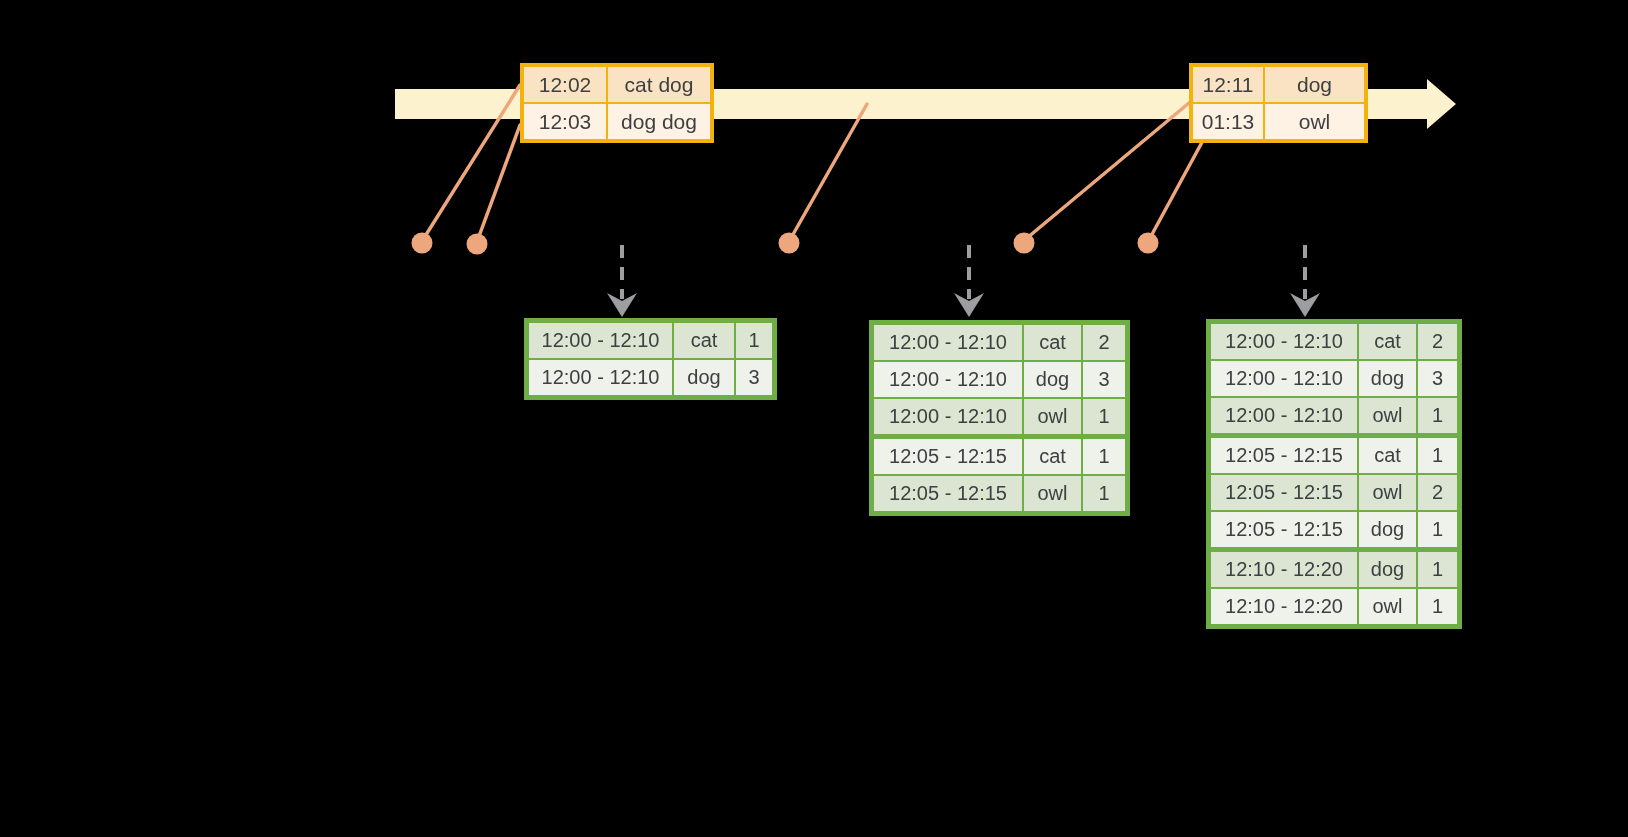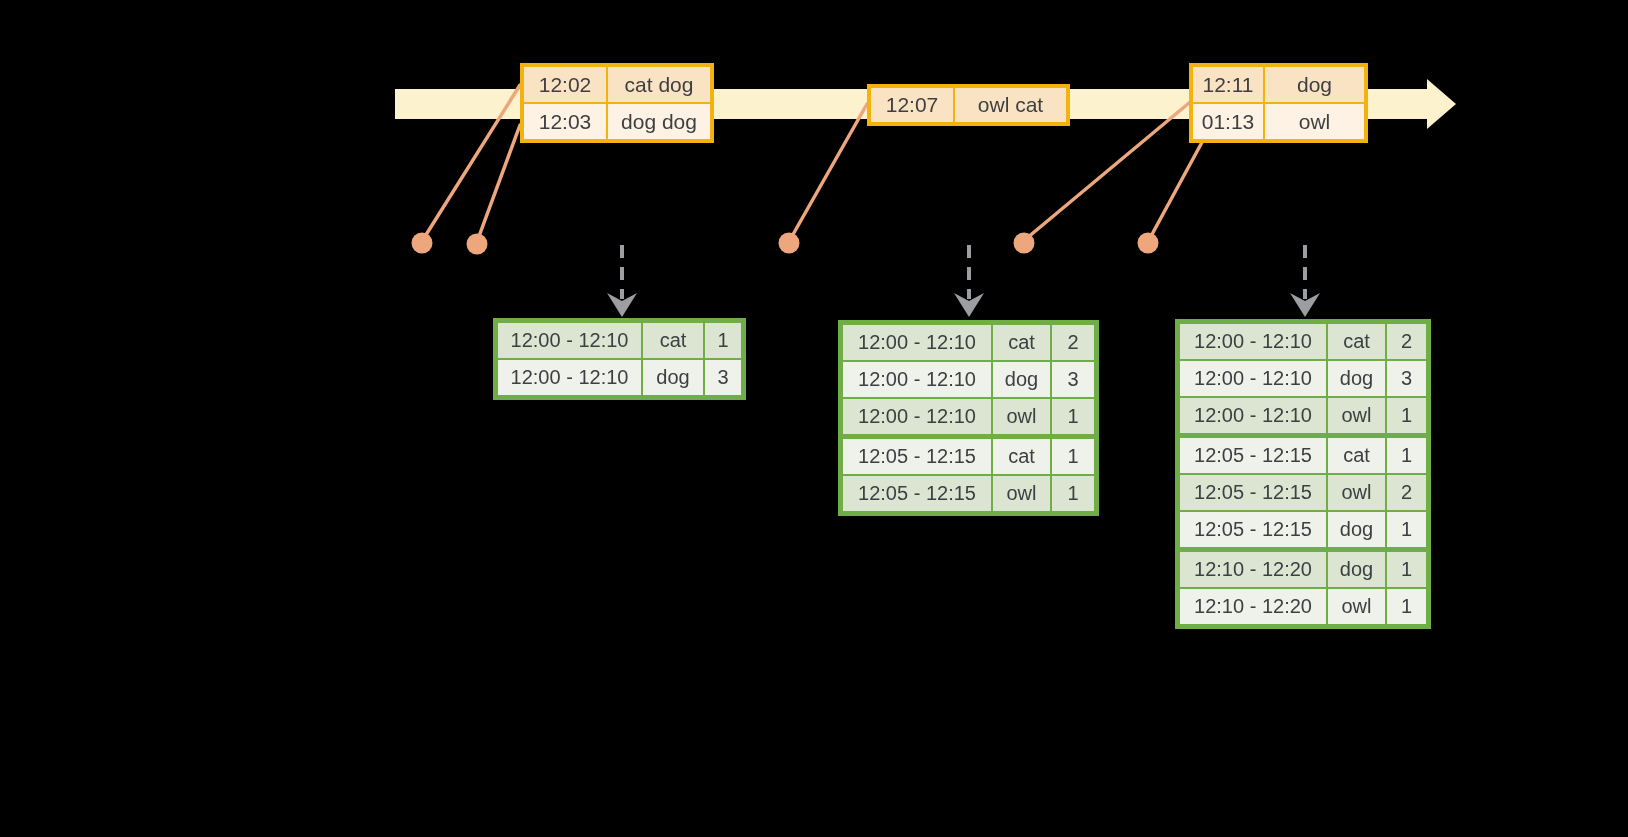--- a/index.html
+++ b/index.html
@@ -32,21 +32,21 @@
   
   .dtable{position:absolute;display:flex;flex-direction:column;gap:2px;box-sizing:content-box;}
   .dtable .row{display:flex;gap:2px;}
   .dtable .cell{display:flex;align-items:center;justify-content:center;}
 
   .etable{border:4px solid var(--event-border);background:var(--event-border);font-size:21px;}
   .etable .row{height:35px;}
   .etable .shade-dark .cell{background:var(--event-row-dark);}
   .etable .shade-light .cell{background:var(--event-row-light);}
 
-  .rtable{border:5px solid var(--result-border);background:var(--result-border);font-size:20px;}
+  .rtable{border:5px solid var(--result-border);background:var(--result-border);font-size:20px;margin-left:31px;}
   .rtable .row{height:35px;}
   .rtable .shade-dark .cell{background:var(--result-row-dark);}
   .rtable .shade-light .cell{background:var(--result-row-light);}
   .rtable .group-start{border-top:3px solid var(--result-border);}
 
   .et1 .cell:nth-child(1){width:82px}  .et1 .cell:nth-child(2){width:102px}
   .et2 .cell:nth-child(1){width:82px}  .et2 .cell:nth-child(2){width:111px}
   .et2 .row{height:34px;}
   .et3 .cell:nth-child(1){width:70px}  .et3 .cell:nth-child(2){width:99px}
 
@@ -88,26 +88,20 @@
       <div class="row shade-dark">
         <div class="cell">12:02</div>
         <div class="cell">cat dog</div>
       </div>
       <div class="row shade-light">
         <div class="cell">12:03</div>
         <div class="cell">dog dog</div>
       </div>
     </div>
 
-  <div class="dtable etable et2" style="left:867px;top:84px;">
-      <div class="row shade-dark">
-        <div class="cell">12:07</div>
-        <div class="cell">owl cat</div>
-      </div>
-    </div>
 
   <div class="dtable etable et3" style="left:1189px;top:63px;justify-content:flex-end;">
       <div class="row shade-dark">
         <div class="cell">12:11</div>
         <div class="cell">dog</div>
       </div>
       <div class="row shade-light">
         <div class="cell">01:13</div>
         <div class="cell">owl</div>
       </div>

